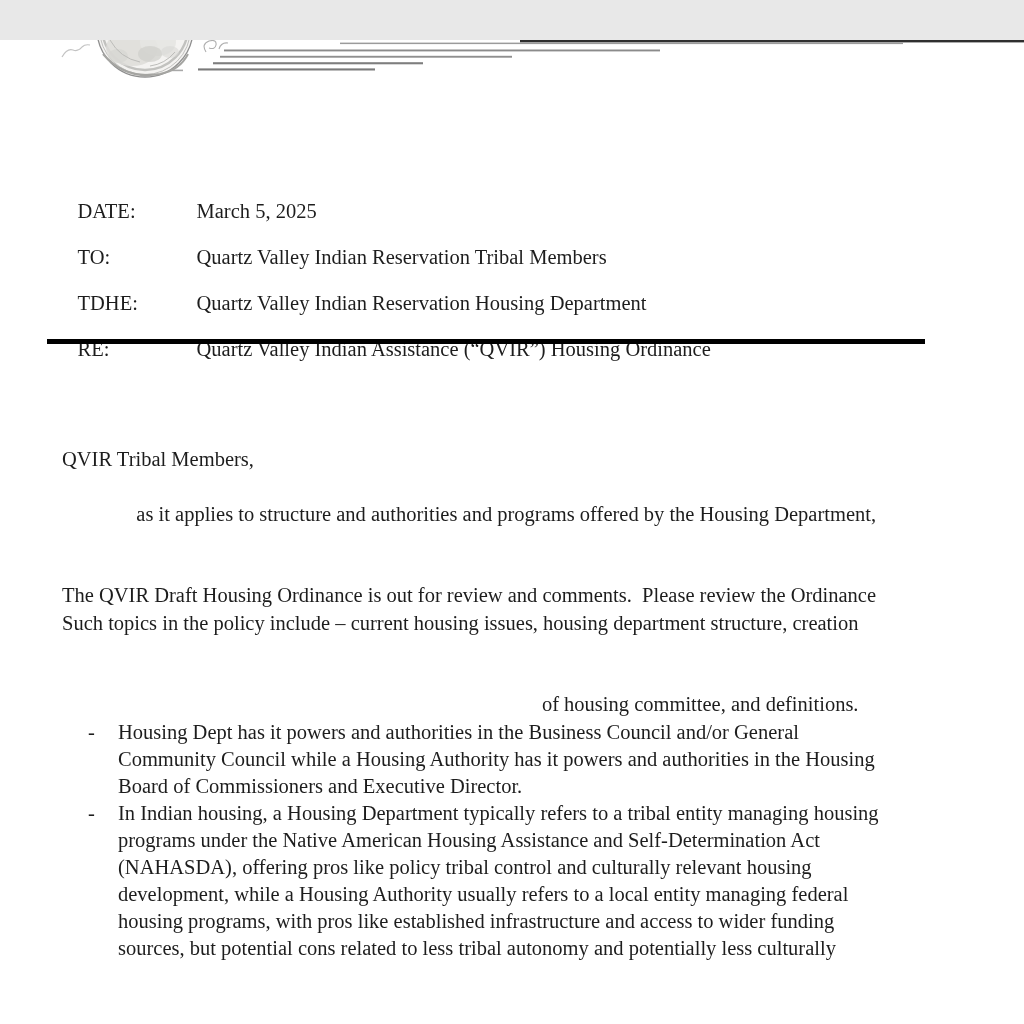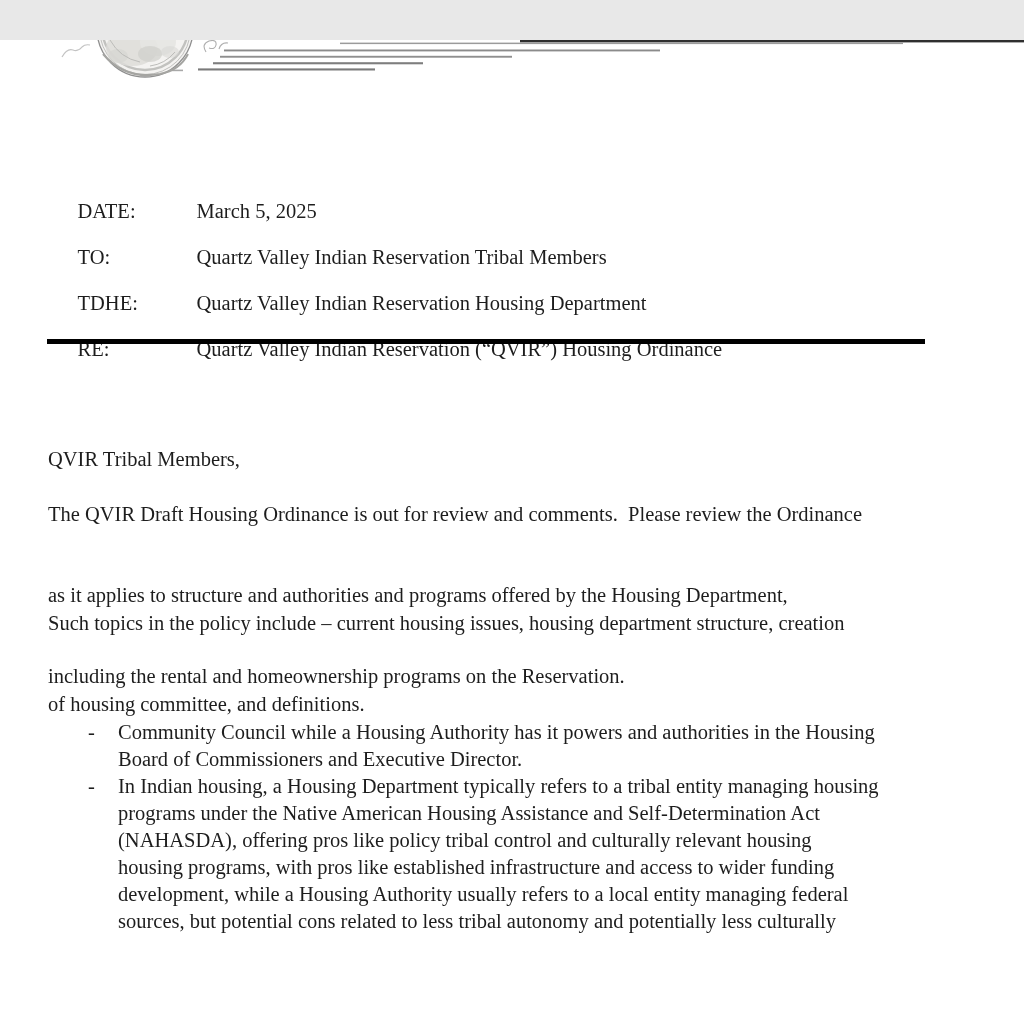--- a/index.html
+++ b/index.html
@@ -25,23 +25,24 @@
     white-space:pre;
   }
   .hlabel{display:inline-block;width:119px;}
   .hvalue{display:inline-block;}
   .rule{
     position:absolute;left:47px;top:299px;
     width:878px;height:5px;
     background:var(--rule);
   }
   .tblock{
-    position:absolute;left:48px;
+    position:absolute;left:62px;
     font-size:20.5px;line-height:27px;
     white-space:pre;
+    text-align:right;
   }
   .tline{white-space:pre;}
   .bullets{position:absolute;left:57px;top:679px;font-size:20.5px;line-height:27px;}
   .bullet{display:flex;align-items:flex-start;}
   .bullet-marker{
     margin-left:31px;width:30px;flex:0 0 30px;
     white-space:pre;
   }
   .bullet-lines{flex:1;}
 </style>
@@ -90,57 +91,57 @@
   <div class="hrow" style="top:131px">
     <span class="hlabel">DATE:</span><span class="hvalue">March 5, 2025</span>
   </div>
   <div class="hrow" style="top:177px">
     <span class="hlabel">TO:</span><span class="hvalue">Quartz Valley Indian Reservation Tribal Members</span>
   </div>
   <div class="hrow" style="top:223px">
     <span class="hlabel">TDHE:</span><span class="hvalue">Quartz Valley Indian Reservation Housing Department</span>
   </div>
   <div class="hrow" style="top:269px">
-    <span class="hlabel">RE:</span><span class="hvalue">Quartz Valley Indian Reservation (“QVIR”) Housing Ordinance</span>
+    <span class="hlabel">RE:</span><span class="hvalue">Quartz Valley Indian Assistance (“QVIR”) Housing Ordinance</span>
   </div>
 
   <div class="rule"></div>
 
   <div class="tblock" style="top:352px">
     <div class="tline">QVIR Tribal Members,</div>
   </div>
 
   <div class="tblock" style="top:407px">
+    <div class="tline">as it applies to structure and authorities and programs offered by the Housing Department,</div>
     <div class="tline">The QVIR Draft Housing Ordinance is out for review and comments.  Please review the Ordinance</div>
-    <div class="tline">as it applies to structure and authorities and programs offered by the Housing Department,</div>
-    <div class="tline">including the rental and homeownership programs on the Reservation.</div>
   </div>
 
   <div class="tblock" style="top:516px">
     <div class="tline">Such topics in the policy include – current housing issues, housing department structure, creation</div>
     <div class="tline">of housing committee, and definitions.</div>
   </div>
 
 
   <div class="bullets">
     <div class="bullet">
       <span class="bullet-marker">-</span>
       <span class="bullet-lines">
+        <div class="tline">Housing Dept has it powers and authorities in the Business Council and/or General</div>
         <div class="tline">Community Council while a Housing Authority has it powers and authorities in the Housing</div>
         <div class="tline">Board of Commissioners and Executive Director.</div>
       </span>
     </div>
     <div class="bullet">
       <span class="bullet-marker">-</span>
       <span class="bullet-lines">
         <div class="tline">In Indian housing, a Housing Department typically refers to a tribal entity managing housing</div>
         <div class="tline">programs under the Native American Housing Assistance and Self-Determination Act</div>
         <div class="tline">(NAHASDA), offering pros like policy tribal control and culturally relevant housing</div>
+        <div class="tline">development, while a Housing Authority usually refers to a local entity managing federal</div>
         <div class="tline">housing programs, with pros like established infrastructure and access to wider funding</div>
-        <div class="tline">development, while a Housing Authority usually refers to a local entity managing federal</div>
         <div class="tline">sources, but potential cons related to less tribal autonomy and potentially less culturally</div>
       </span>
     </div>
   </div>
 
   <div class="tblock" style="top:975px">
     
     
   </div>
 

